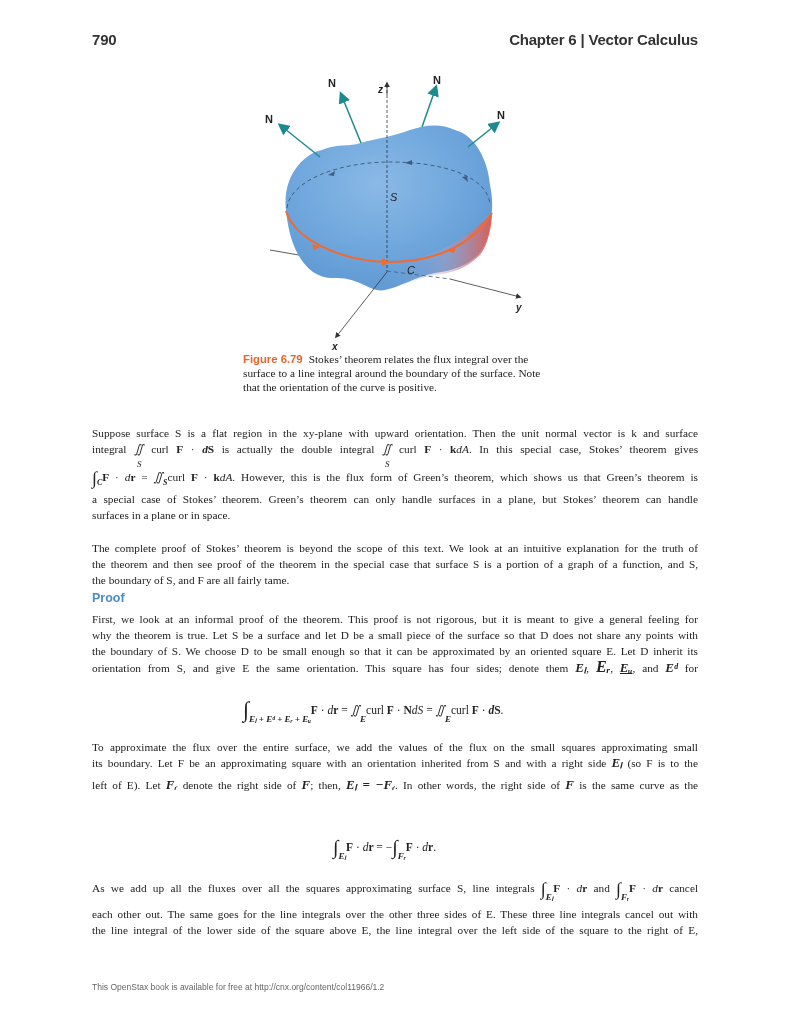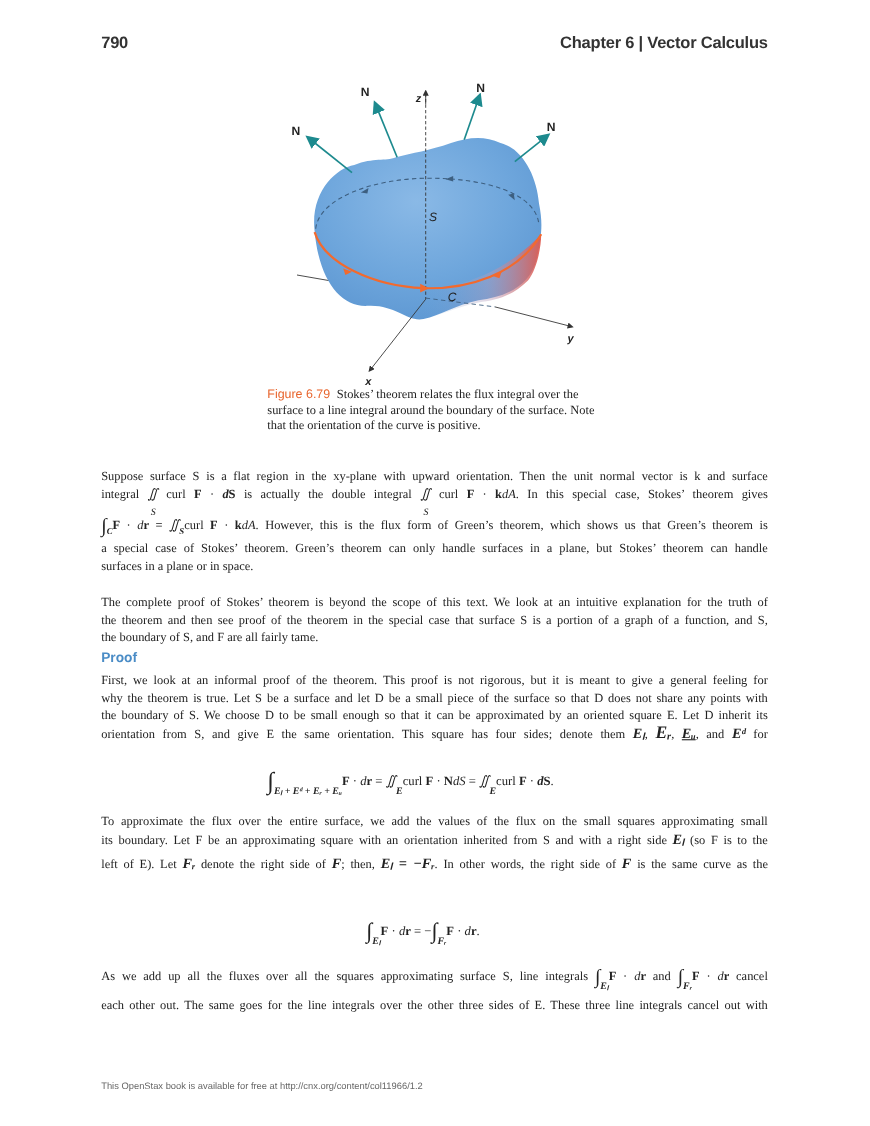--- a/index.html
+++ b/index.html
@@ -2,21 +2,21 @@
 <html><head>
 <meta charset="utf-8">
 <style>
   html, body { margin:0; padding:0; background:#fff; }
   body { width:791px; height:1024px; position:relative; overflow:hidden; color:#222; }
   .hdr { position:absolute; top:31px; font-size:15px; font-weight:bold; color:#333; font-family:"Liberation Sans", sans-serif; letter-spacing:-0.2px;}
   #page-num { left:92px; }
   #chapter { right:93px; }
   #figure { position:absolute; left:250px; top:65px; width:290px; height:290px; }
   #caption { position:absolute; left:243px; top:352px; width:310px; font-family:"Liberation Serif", serif; font-size:11.3px; line-height:14px; color:#222; }
-  .figlabel { font-family:"Liberation Sans", sans-serif; font-weight:normal; color:#e8642c; margin-right:6px;text-align:center; }
+  .figlabel { font-family:"Liberation Sans", sans-serif; font-weight:bold; color:#e8642c; margin-right:6px;text-align:center; }
   .p { position:absolute; left:92px; width:606px; font-family:"Liberation Serif", serif; font-size:11.3px; line-height:16px; text-align:justify; color:#222; }
   .p .line { display:block; text-align:justify; text-align-last:justify; white-space:nowrap; }
   .p .last { text-align-last:left; }
   .math { font-family:"Liberation Serif", serif; }
   .b { font-weight:bold; }
   .i { font-style:italic; }
   .sub { font-size:8px; vertical-align:-4px; font-style:italic; font-weight:bold; }
   .int { font-size:18px; font-style:italic; vertical-align:-3px; }
   .dint { font-size:12px; font-style:italic; }
   .eq { position:absolute; font-family:"Liberation Serif", serif; font-size:11.5px; white-space:nowrap; color:#222; }
@@ -156,15 +156,16 @@
 
 <div class="p" style="top:878px;">
   <span class="line" style="height:28px; line-height:20px;">
     <span>As we add up all the fluxes over all the squares approximating surface S, line integrals</span>
     <span class="math"><span class="int">∫</span><span class="lowsub">Eₗ</span><span class="b">F</span> · <span class="i">d</span><span class="b">r</span></span>
     <span>and</span>
     <span class="math"><span class="int">∫</span><span class="lowsub">Fᵣ</span><span class="b">F</span> · <span class="i">d</span><span class="b">r</span></span>
     <span>cancel</span>
   </span>
   <span class="line">each other out. The same goes for the line integrals over the other three sides of E. These three line integrals cancel out with</span>
+  <span class="line">the line integral of the lower side of the square above E, the line integral over the left side of the square to the right of E,</span>
 </div>
 
 <div id="footer">This OpenStax book is available for free at http://cnx.org/content/col11966/1.2</div>
 
 </body></html>

